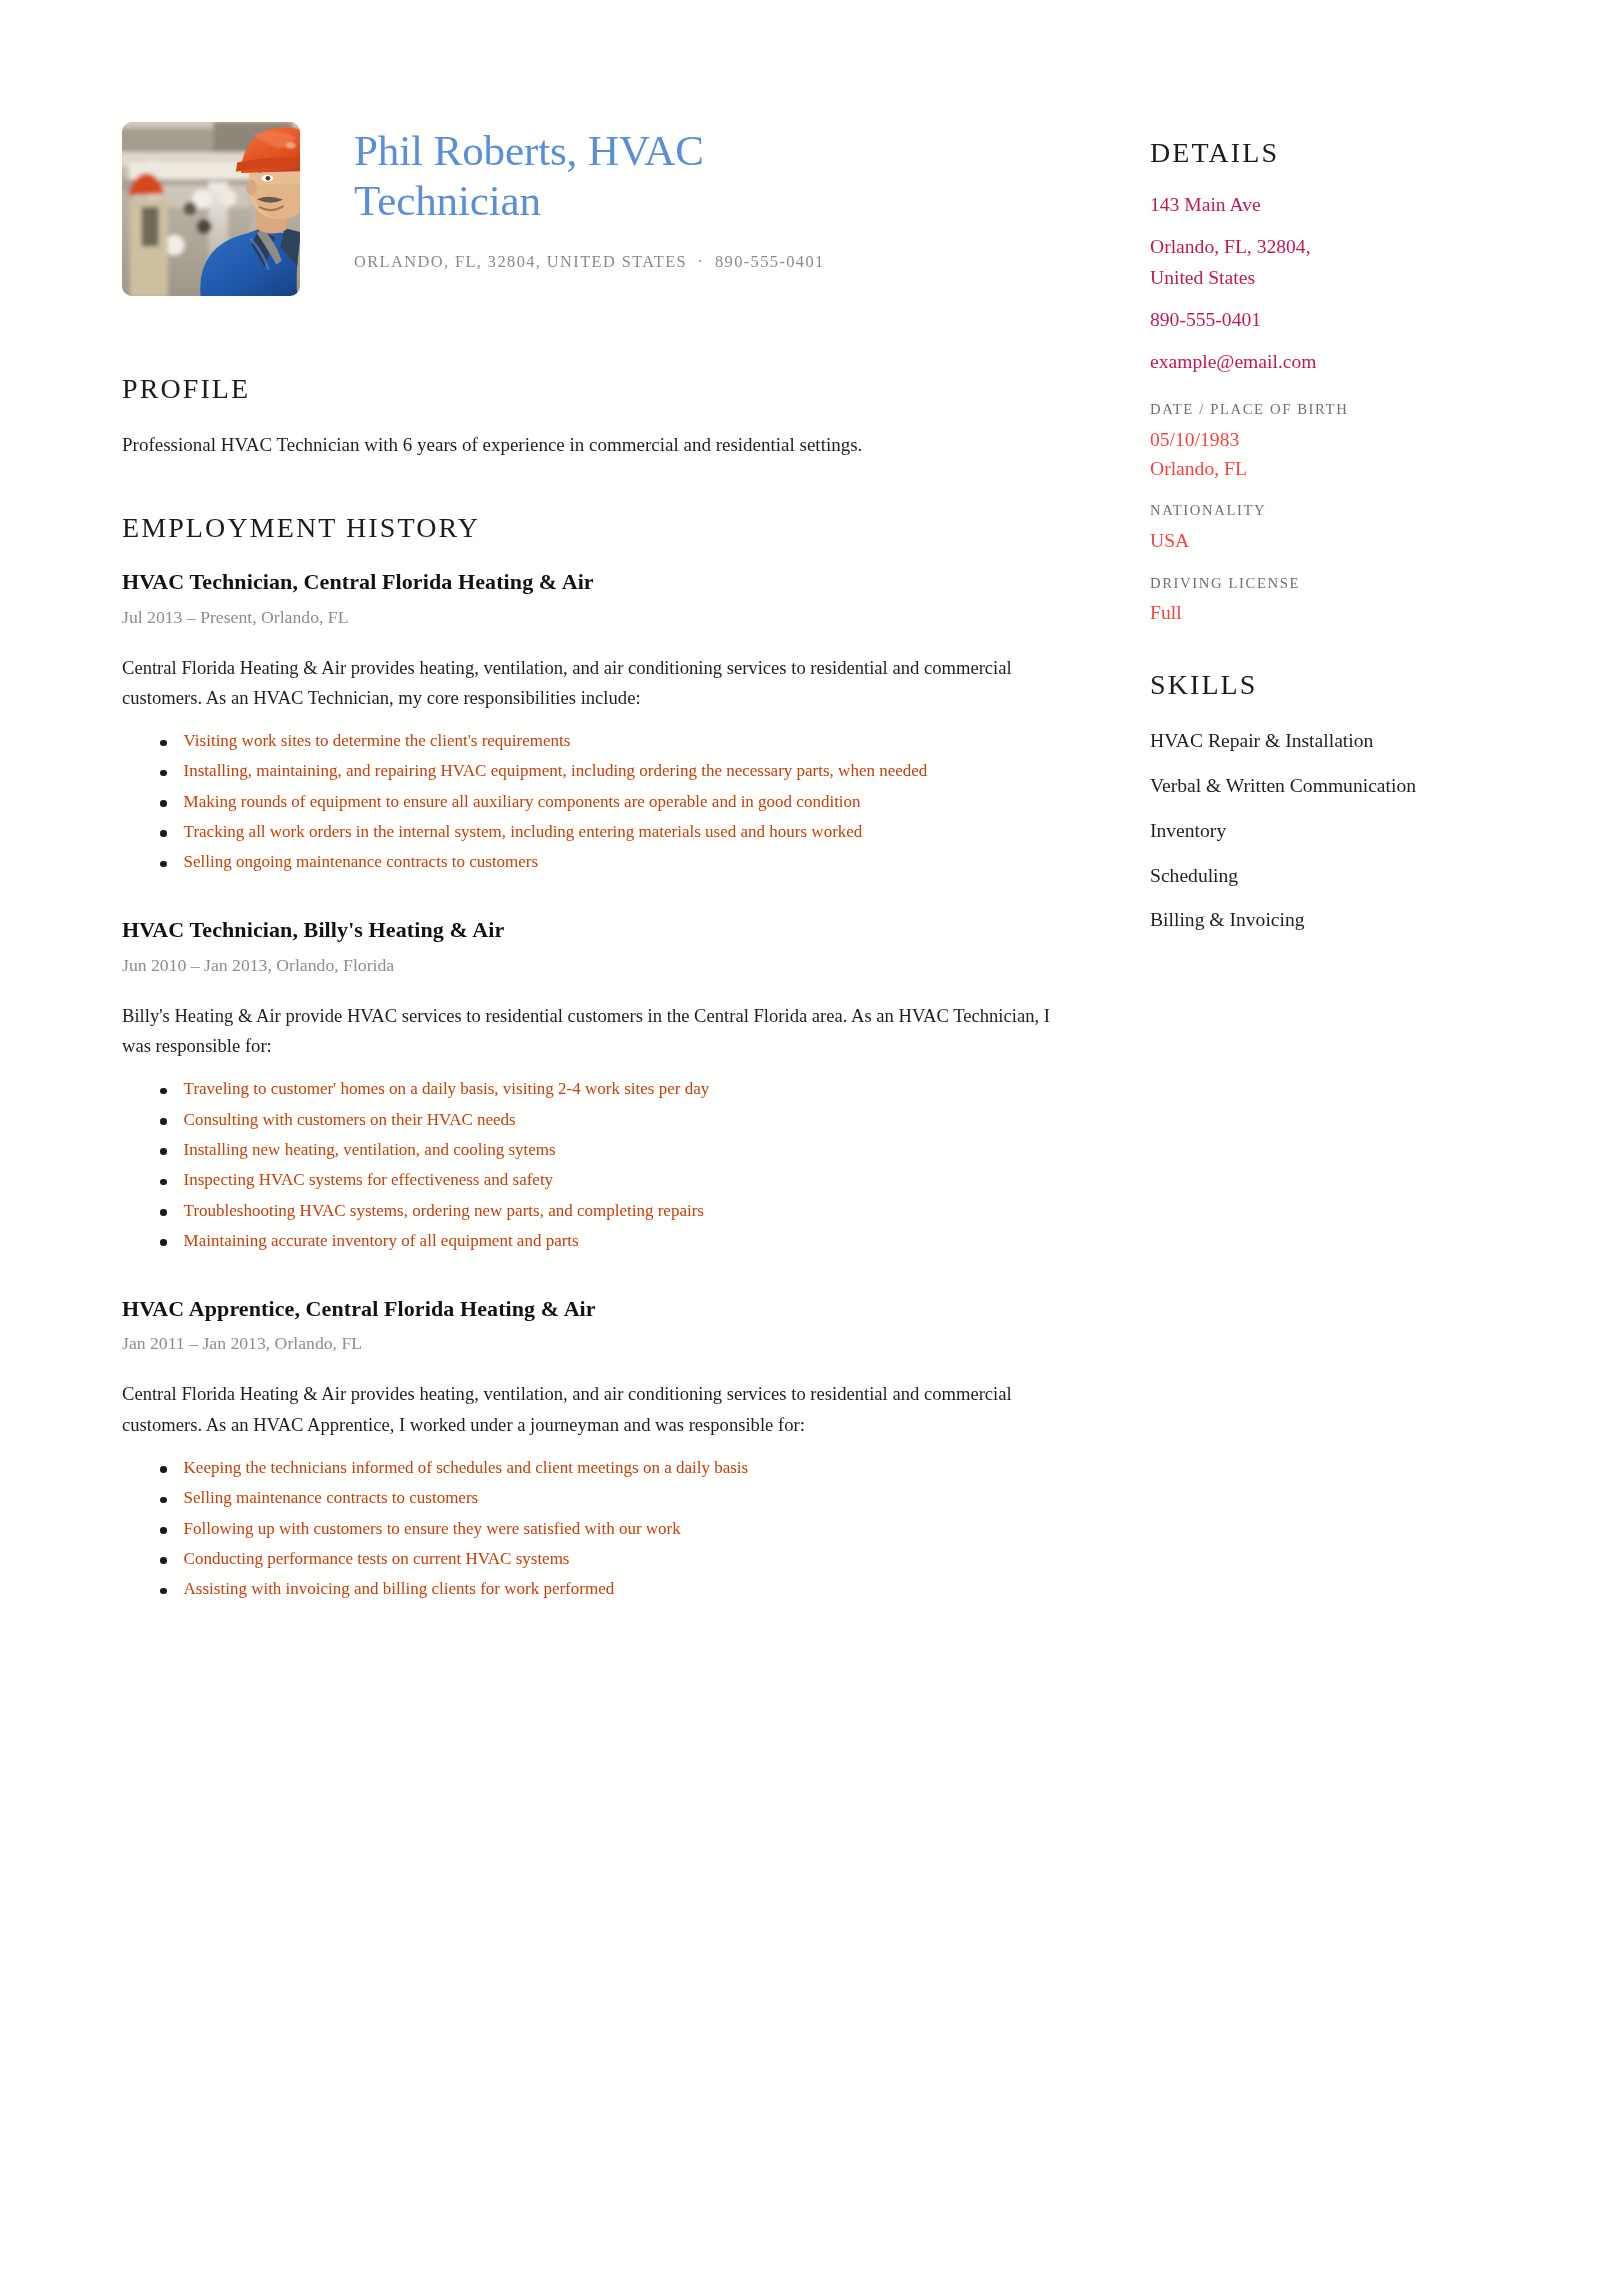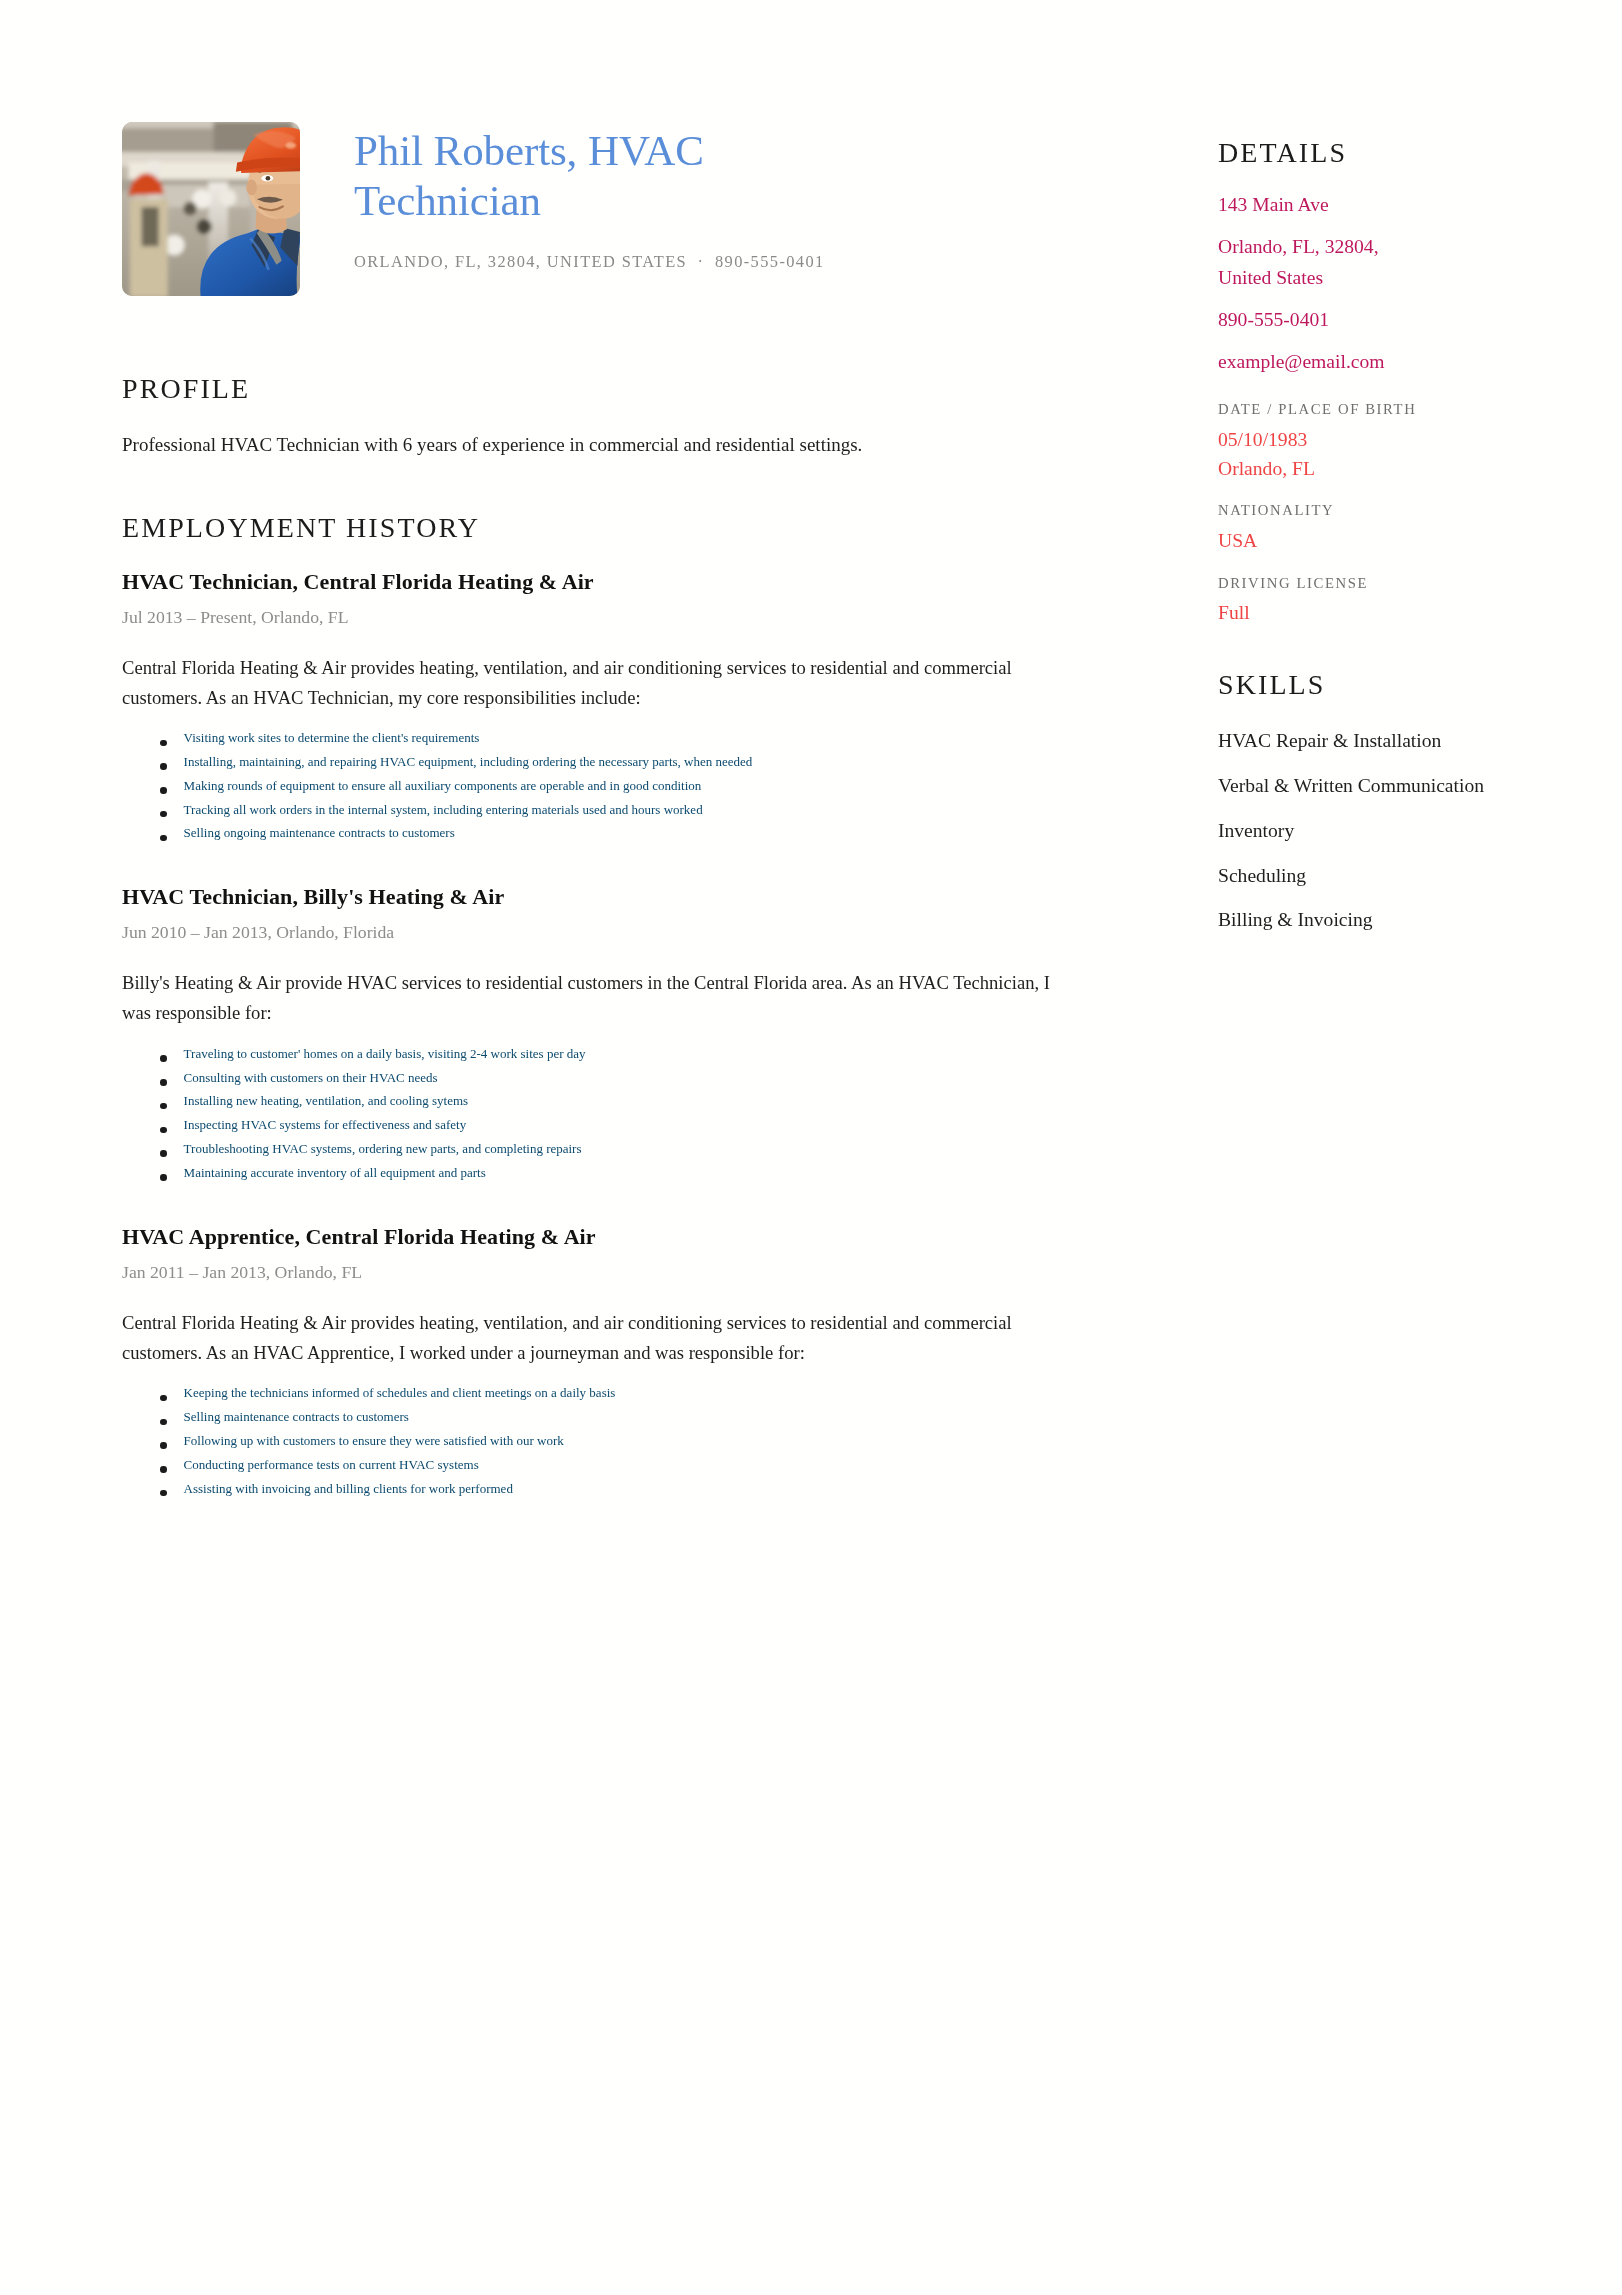--- a/index.html
+++ b/index.html
@@ -20,21 +20,21 @@
 
   
   .main-col {
     position: absolute;
     left: 122px;
     top: 122px;
     width: 962px;
   }
   .side-col {
     position: absolute;
-    left: 1218px;
+    left: 1150px;
     top: 137px;
     width: 308px;
   }
 
   
   .header {
     display: flex;
     align-items: flex-start;
     margin-bottom: 77px;
   }
@@ -119,23 +119,23 @@
     max-width: 942px;
   }
   ul.bullets {
     margin: 0;
     padding: 0 0 0 38px;
     list-style: none;
     max-width: 929px;
   }
   ul.bullets li {
     position: relative;
-    font-size: 13px;
+    font-size: 17px;
     line-height: 1.63;
-    color: #0c4a6e;
+    color: #c2410c;
     margin-bottom: 2.6px;
     padding-left: 23.6px;
   }
   ul.bullets li::before {
     content: "";
     position: absolute;
     left: 0;
     top: 12.4px;
     width: 6.5px;
     height: 6.5px;

